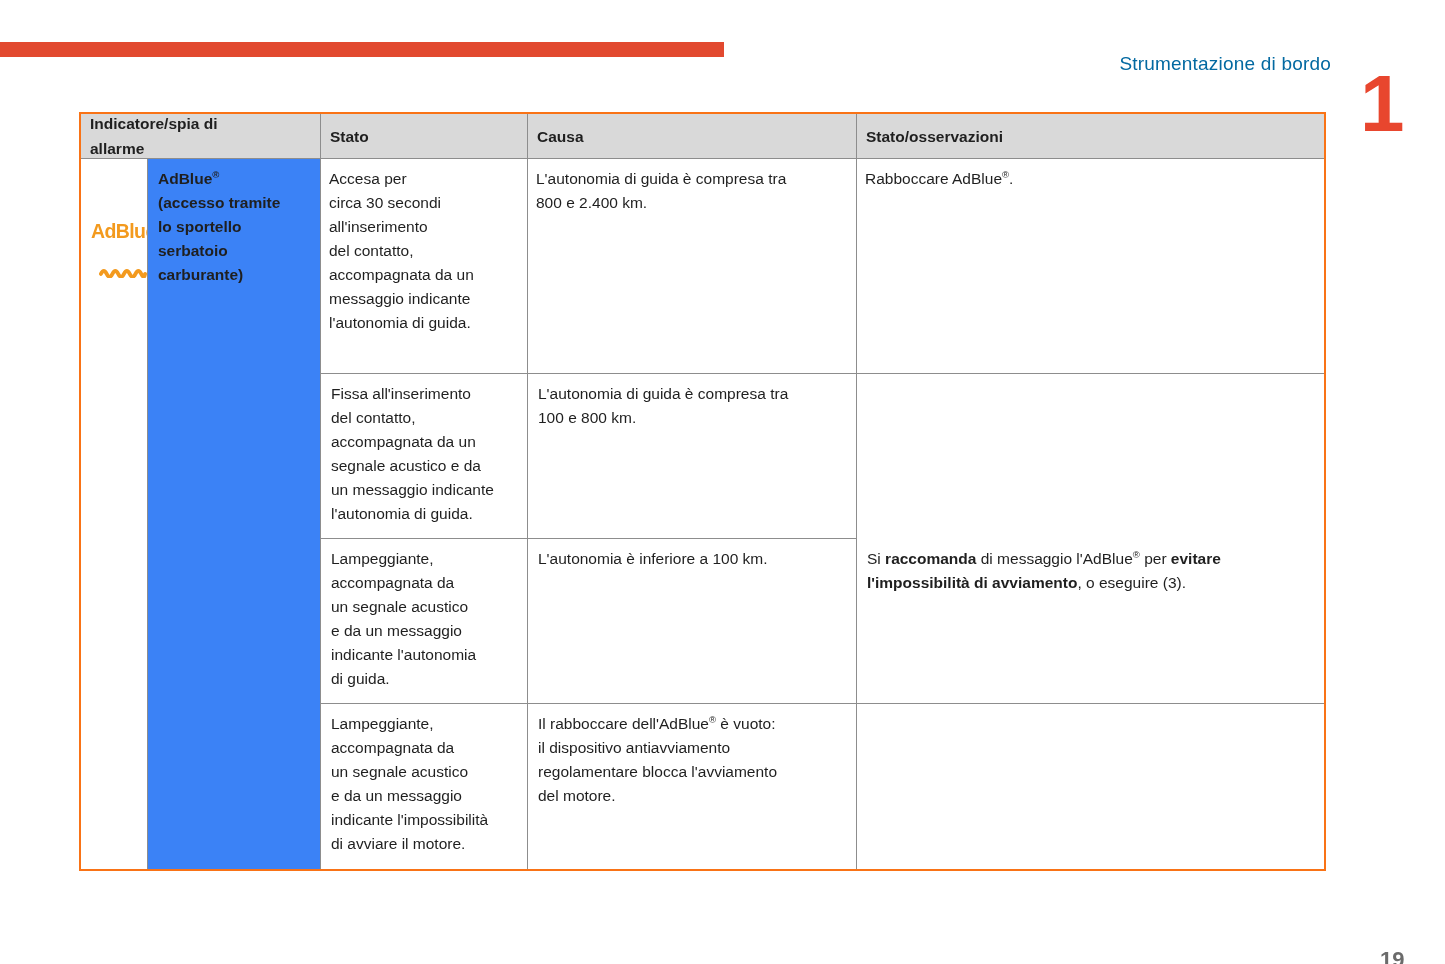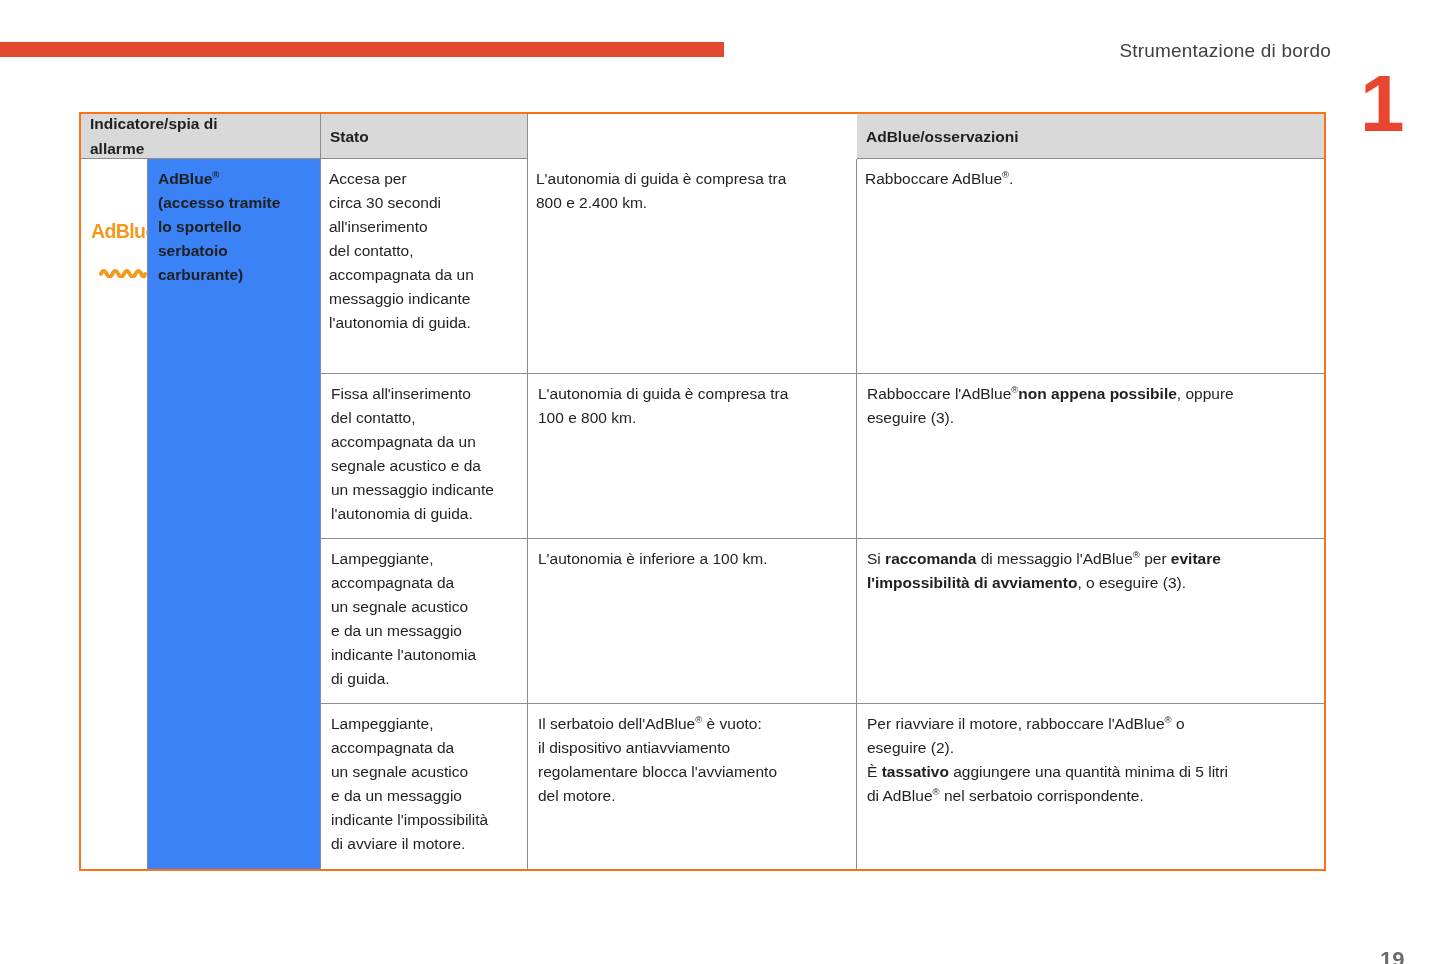--- a/index.html
+++ b/index.html
@@ -16,23 +16,23 @@
 
   .red-rule {
     position: absolute;
     left: 0; top: 42px;
     width: 724px; height: 15px;
     background: #E2492F;
   }
 
   .page-title {
     position: absolute;
-    top: 40px; right: 114px;
+    top: 53px; right: 114px;
     font-size: 19px;
-    color: #404040;
+    color: #0369a1;
     letter-spacing: 0.2px;
     margin-left: 15px;
   }
 
   .chapter-number {
     position: absolute;
     left: 1360px; top: 64px;
     font-size: 80px;
     line-height: 1;
     font-weight: bold;
@@ -139,21 +139,22 @@
 
   <div class="page-title">Strumentazione di bordo</div>
 
   <div class="chapter-number">1</div>
 
   <div class="tbl">
 
     <div class="hcell h-indicator">Indicatore/spia di
 allarme</div>
     <div class="hcell h-stato">Stato</div>
-    <div class="hcell h-azione">AdBlue/osservazioni</div>
+    <div class="hcell h-causa">Causa</div>
+    <div class="hcell h-azione">Stato/osservazioni</div>
 
     <div class="cell c-icon">
       <span class="adblue-logo">
         <span class="adblue-text">AdBlue</span>
         <svg width="48" height="12" viewBox="0 0 50 12" aria-hidden="true">
           <path d="M2 8 Q5 2 8 8 T14 8 T20 8 T26 8 T32 8 T38 8 T44 8 T48 8" fill="none" stroke="#F39A1E" stroke-width="4" stroke-linecap="round"></path>
         </svg>
       </span>
     </div>
 
@@ -175,45 +176,39 @@
     <div class="cell col-azione r1"><span>Rabboccare AdBlue</span><sup>®</sup><span>.</span></div>
 
     <div class="cell col-stato r2">Fissa all'inserimento
 del contatto,
 accompagnata da un
 segnale acustico e da
 un messaggio indicante
 l'autonomia di guida.</div>
     <div class="cell col-causa r2"><span>L'autonomia di guida è compresa tra
 100 e 800 km.</span></div>
-    <div class="cell col-azione r2"><span>Rabboccare l'AdBlue</span><sup>®</sup><span class="seg-b">non appena possibile</span><span>, oppure
-eseguire (3).</span></div>
 
     <div class="cell col-stato r3">Lampeggiante,
 accompagnata da
 un segnale acustico
 e da un messaggio
 indicante l'autonomia
 di guida.</div>
     <div class="cell col-causa r3"><span>L'autonomia è inferiore a 100 km.</span></div>
     <div class="cell col-azione r3"><span>Si </span><span class="seg-b">raccomanda</span><span> di messaggio l'AdBlue</span><sup>®</sup><span> per </span><span class="seg-b">evitare
 l'impossibilità di avviamento</span><span>, o eseguire (3).</span></div>
 
     <div class="cell col-stato r4">Lampeggiante,
 accompagnata da
 un segnale acustico
 e da un messaggio
 indicante l'impossibilità
 di avviare il motore.</div>
-    <div class="cell col-causa r4"><span>Il serbatoio dell'AdBlue</span><sup>®</sup><span> è vuoto:
+    <div class="cell col-causa r4"><span>Il rabboccare dell'AdBlue</span><sup>®</sup><span> è vuoto:
 il dispositivo antiavviamento
 regolamentare blocca l'avviamento
 del motore.</span></div>
-    <div class="cell col-azione r4"><span>Per riavviare il motore, rabboccare l'AdBlue</span><sup>®</sup><span> o
-eseguire (2).
-È </span><span class="seg-b">tassativo</span><span> aggiungere una quantità minima di 5 litri
-di AdBlue</span><sup>®</sup><span> nel serbatoio corrispondente.</span></div>
 
   </div>
 
   <div class="page-number">19</div>
 
 </div>
 
 </body></html>

